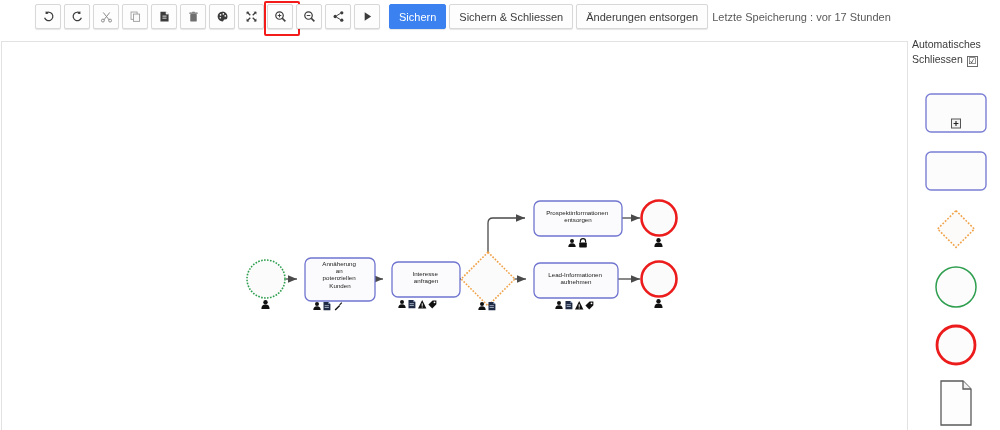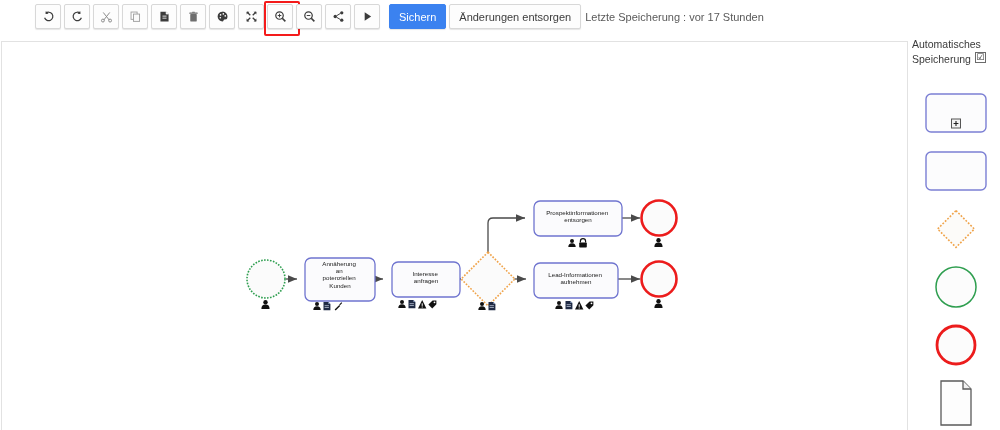--- a/index.html
+++ b/index.html
@@ -64,21 +64,21 @@
   #diagram { position:absolute; left:0; top:0; width:907px; height:389px; }
 
   
   #rightpanel {
     position:absolute; left:912px; top:34px; width:88px; height:396px;
   }
   #autolayout {
     font-size:10.5px; color:#3a3a3a; line-height:15px;
     padding-top:3px;
   }
-  .alrow { display:flex; align-items:flex-start; gap:4px; }
+  .alrow { display:flex; align-items:flex-end; gap:4px; }
   .chk {
     width:11px; height:11px; border:1px solid #6b6b6b; background:#fff;
     display:inline-flex; align-items:center; justify-content:center;
     font-size:9px; line-height:1; color:#2a2a2a; cursor:pointer;
   }
   #palette {
     position:absolute; left:0; top:50px; width:88px;
   }
   .pitem {
     width:88px; height:58px;
@@ -183,20 +183,21 @@
 
     <div class="tbtn">
       <svg width="13" height="13" viewBox="0 0 16 16">
         <path d="M4.5 2.8 L12.5 8 L4.5 13.2 Z" fill="#3c3c3c"></path>
       </svg>
     </div>
 
     <div class="sep"></div>
 
     <div class="txtbtn primary">Sichern</div>
+    <div class="txtbtn">Sichern &amp; Schliessen</div>
     <div class="txtbtn">Änderungen entsorgen</div>
     <div id="lastsave">Letzte Speicherung : vor 17 Stunden</div>
   </div>
 
   <div id="canvas">
     <svg id="diagram" viewBox="0 0 907 389">
       <defs>
         <marker id="arw" markerWidth="8" markerHeight="8" refX="7" refY="3" orient="auto">
           <path d="M0,0 L7,3 L0,6 Z" fill="#4a4a4a"></path>
         </marker>
@@ -356,21 +357,21 @@
     </svg>
   </div>
 
   <div id="rightpanel">
 
     <div id="autolayout">
       <div class="alrow">
         <span>Automatisches</span>
       </div>
       <div class="alrow">
-        <span>Speicherung</span>
+        <span>Schliessen</span>
         <span class="chk">☑</span>
       </div>
     </div>
 
     <div id="palette">
 
       <div class="pitem">
         <svg width="62" height="40" viewBox="0 0 62 40">
           <rect x="1" y="1" width="60" height="38" rx="5" fill="#fcfcfd" stroke="#7b7fd4" stroke-width="1.4"></rect>
           <rect x="26.5" y="26" width="9" height="9" fill="#f2f2f2" stroke="#555" stroke-width="1"></rect>

